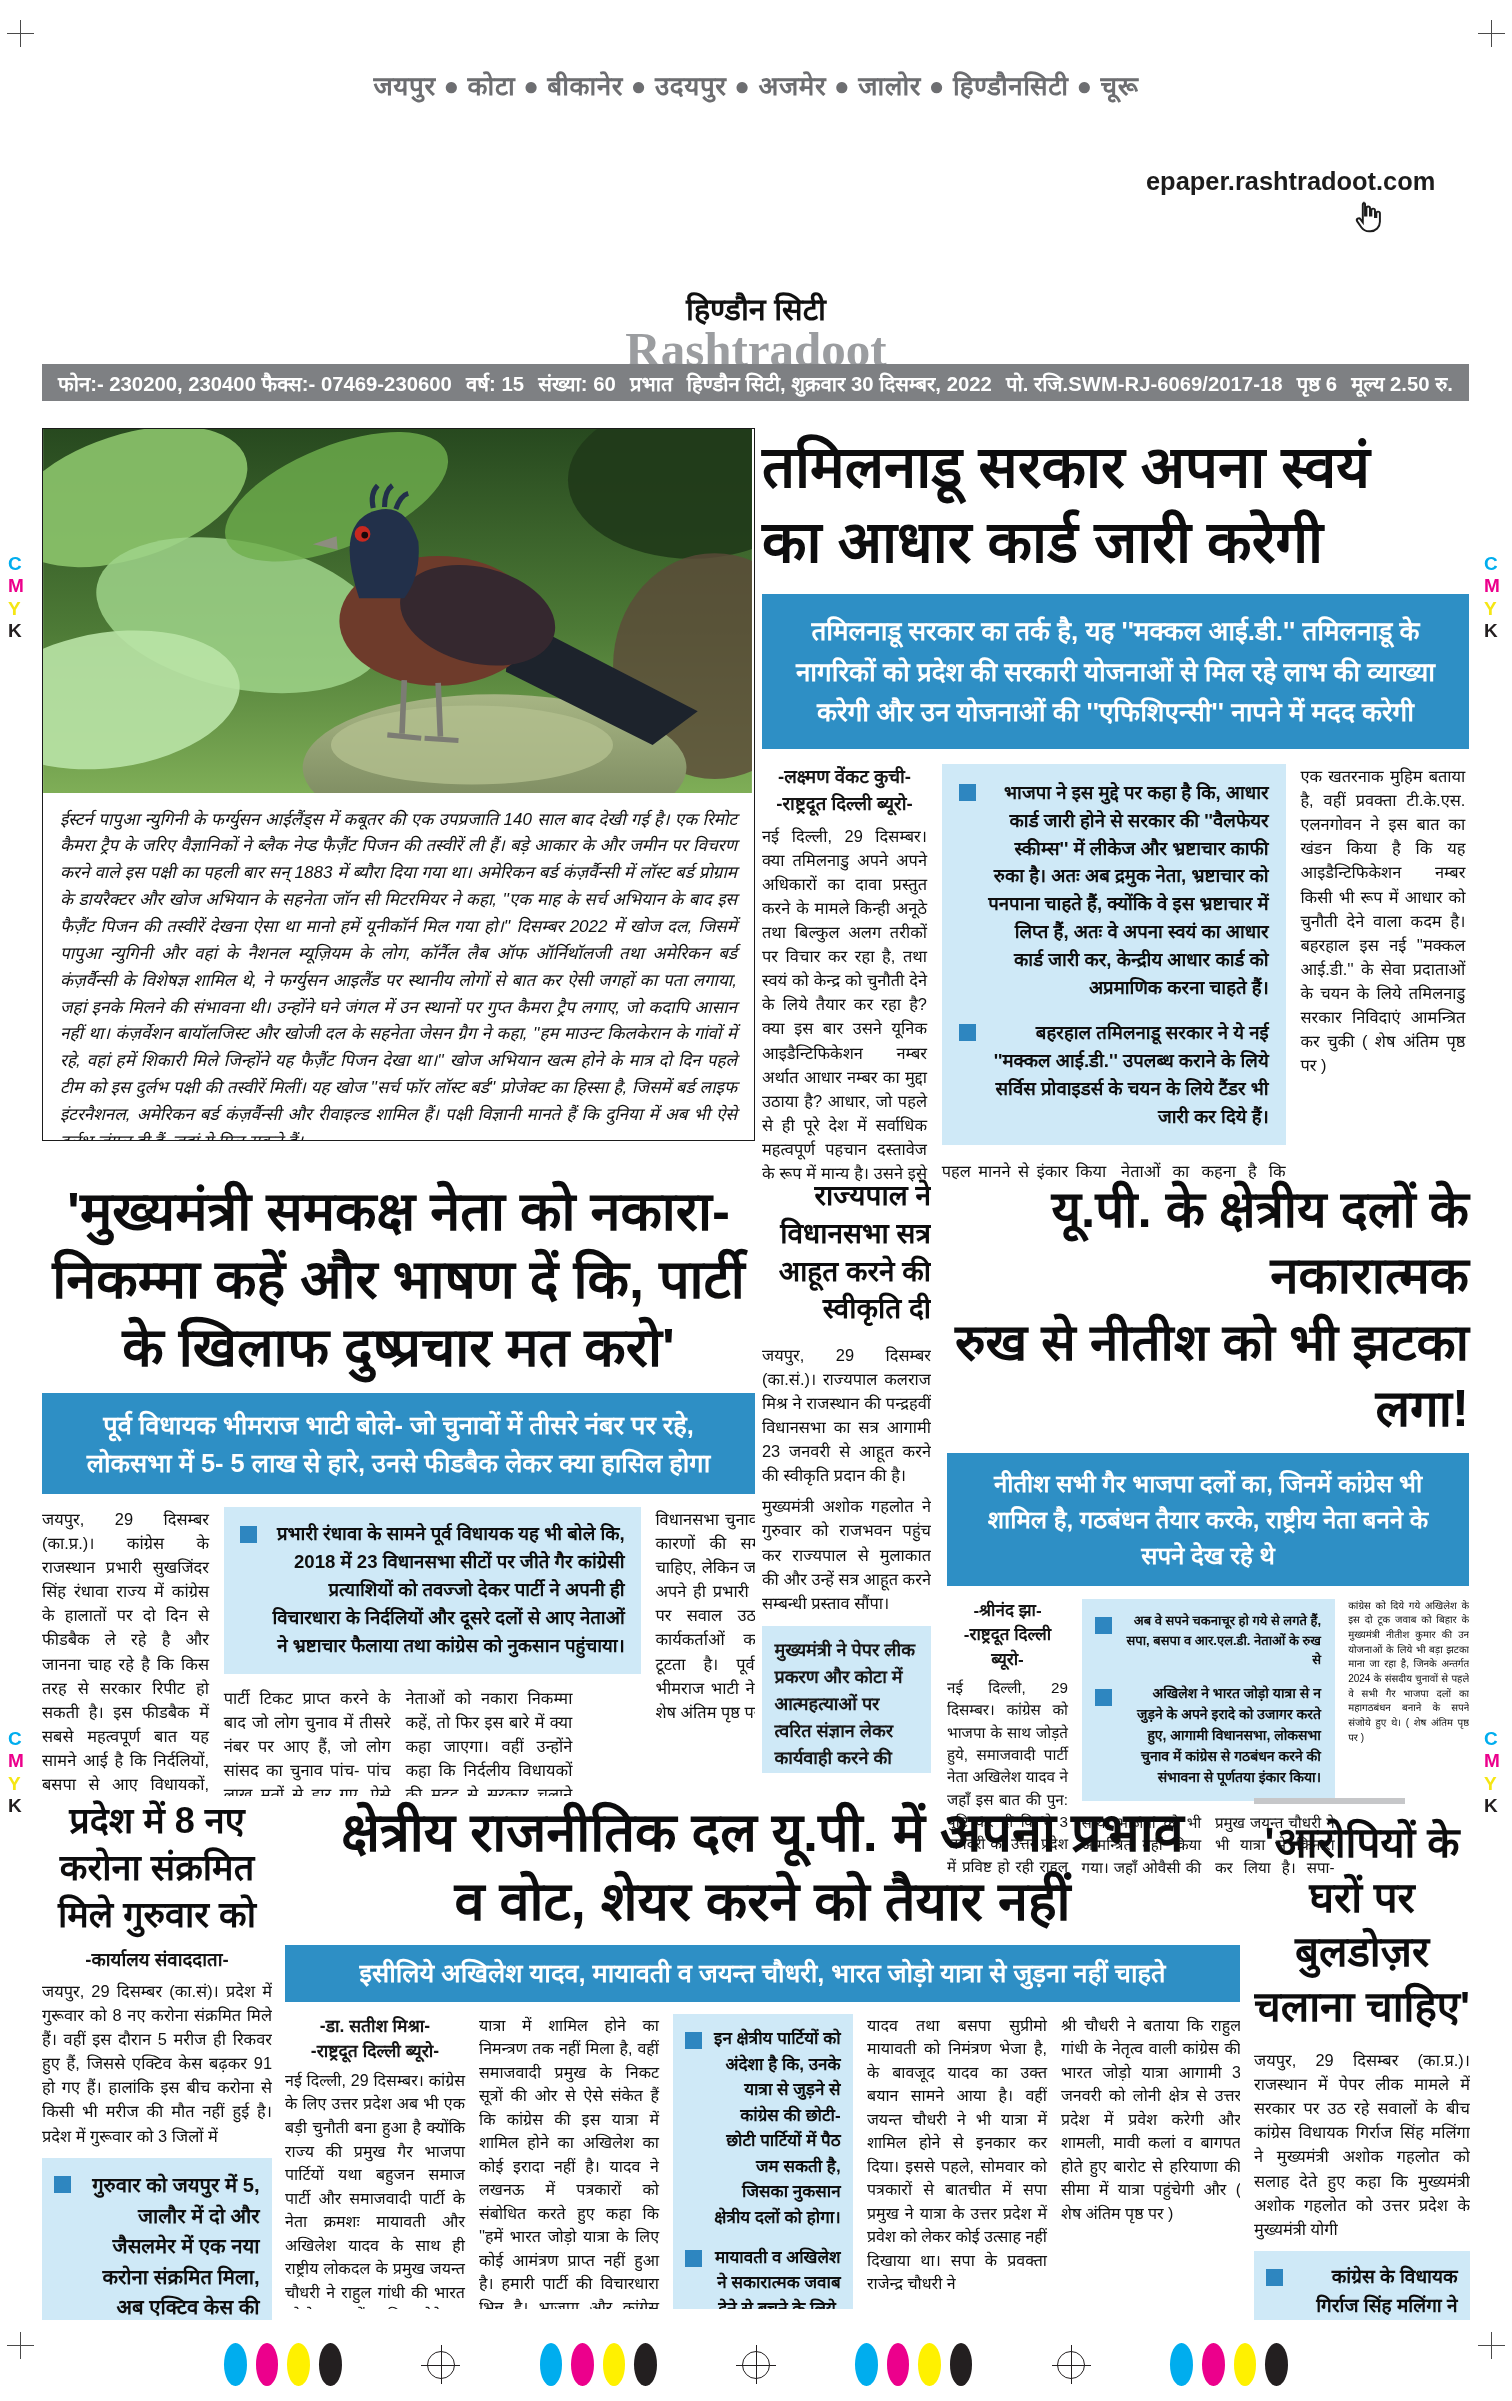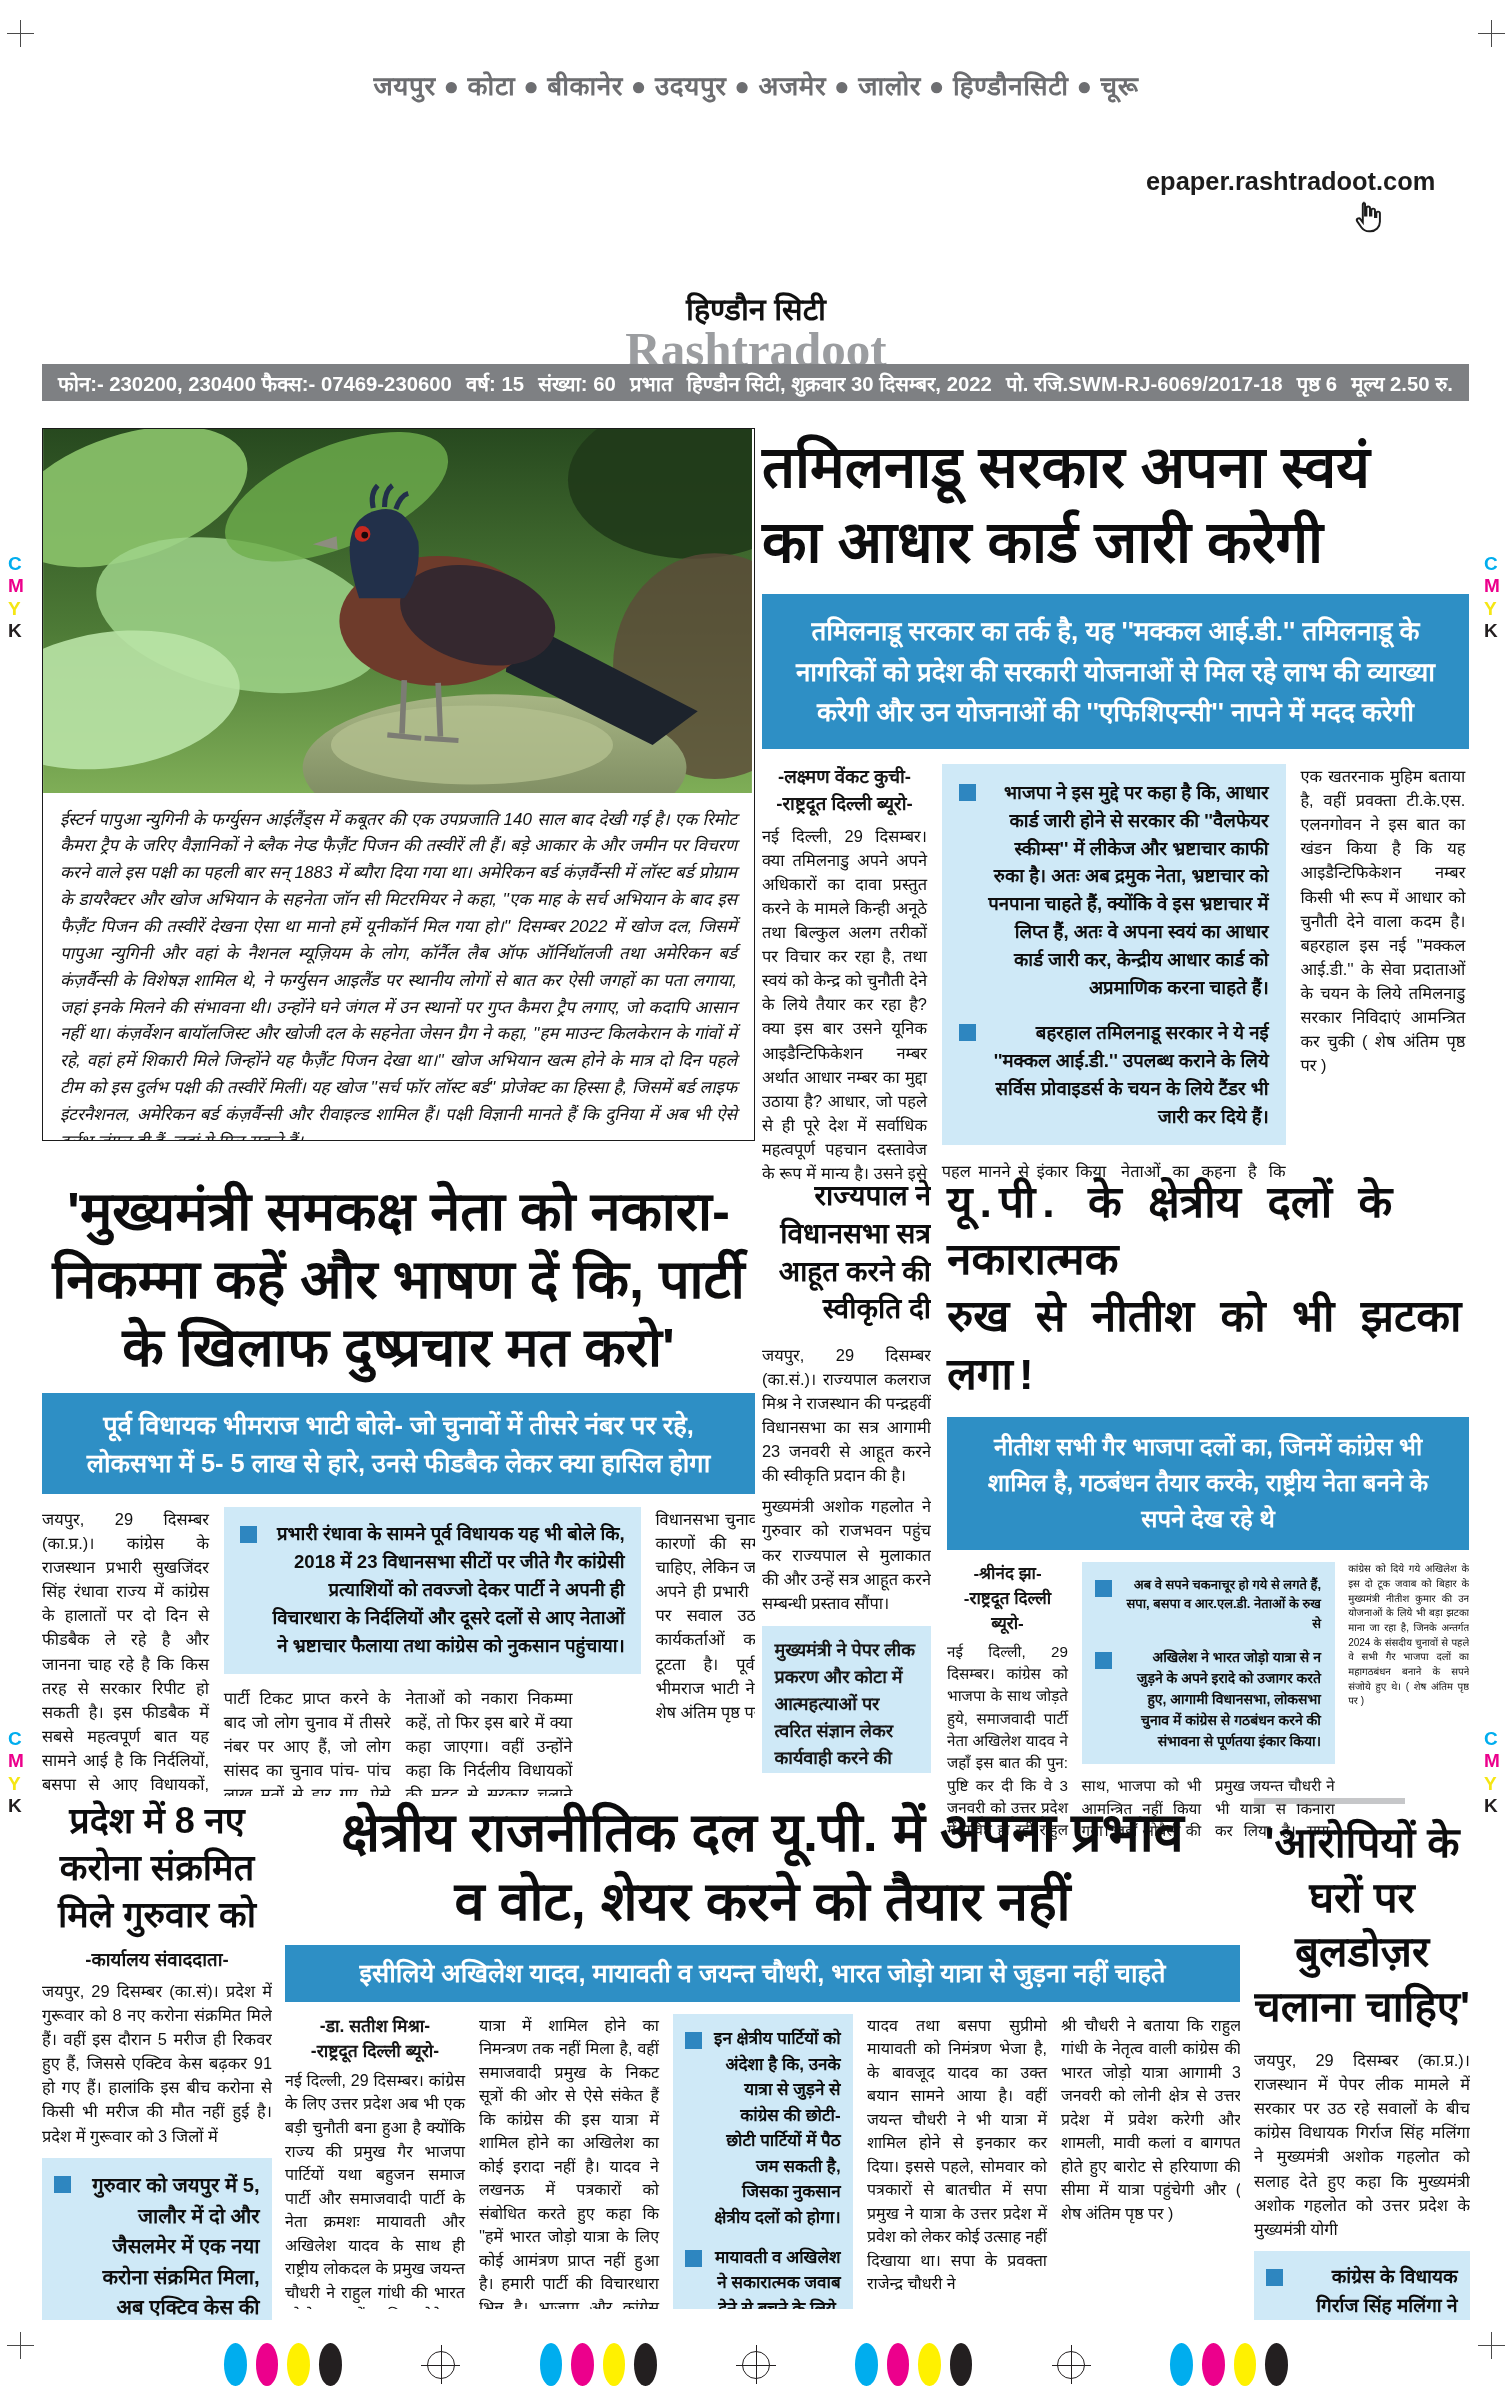--- a/index.html
+++ b/index.html
@@ -197,21 +197,21 @@
 विधानसभा सत्र
 आहूत करने की
 स्वीकृति दी</div>
     <div class="body-txt" style="margin-top:14.7px;">जयपुर, 29 दिसम्बर (का.सं.)। राज्यपाल कलराज मिश्र ने राजस्थान की पन्द्रहवीं विधानसभा का सत्र आगामी 23 जनवरी से आहूत करने की स्वीकृति प्रदान की है।</div>
     <div class="body-txt" style="margin-top:6.8px;">मुख्यमंत्री अशोक गहलोत ने गुरुवार को राजभवन पहुंच कर राज्यपाल से मुलाकात की और उन्हें सत्र आहूत करने सम्बन्धी प्रस्ताव सौंपा।</div>
     <div class="cyanbox" style="margin-top:11.3px;padding:11.3px 12.4px;font-weight:700;font-size:18px;line-height:1.5;">मुख्यमंत्री ने पेपर लीक प्रकरण और कोटा में आत्महत्याओं पर त्वरित संज्ञान लेकर कार्यवाही करने की आवश्यकता जताई।</div>
 
   </div>
 
   <div class="abs" style="top:1177px;left:947px;width:522px;">
-    <div class="hl" style="font-size:44px;line-height:1.3;text-align:left;font-family:Liberation Mono, monospace;">यू.पी. के क्षेत्रीय दलों के नकारात्मक
+    <div class="hl" style="font-size:51px;line-height:1.3;text-align:right;">यू.पी. के क्षेत्रीय दलों के नकारात्मक
 रुख से नीतीश को भी झटका लगा!</div>
     <div class="blue-band" style="margin-top:11.3px;padding:12.4px 16px;font-size:24px;line-height:1.5;">नीतीश सभी गैर भाजपा दलों का, जिनमें कांग्रेस भी शामिल है, गठबंधन तैयार करके, राष्ट्रीय नेता बनने के सपने देख रहे थे</div>
     <div class="cols clip" style="margin-top:12.4px;gap:13.6px;height:278px;">
       <div style="width:121px;flex:0 0 auto;">
         <div class="byline" style="font-size:17px;">-श्रीनंद झा-</div>
         <div class="byline" style="font-size:17px;">-राष्ट्रदूत दिल्ली ब्यूरो-</div>
         <div class="body-txt" style="margin-top:4.5px;font-size:15.2px;">नई दिल्ली, 29 दिसम्बर। कांग्रेस को भाजपा के साथ जोड़ते हुये, समाजवादी पार्टी नेता अखिलेश यादव ने जहाँ इस बात की पुन: पुष्टि कर दी कि वे 3 जनवरी को उत्तर प्रदेश में प्रविष्ट हो रही राहुल गांधी की भारत जोड़ो यात्रा में शामिल नहीं होंगें, वहीं 2024 के</div>
       </div>
       <div style="width:253px;flex:0 0 auto;">
         <div class="cyanbox" style="padding:12.4px 13.6px;display:flex;flex-direction:column;gap:13.6px;">

